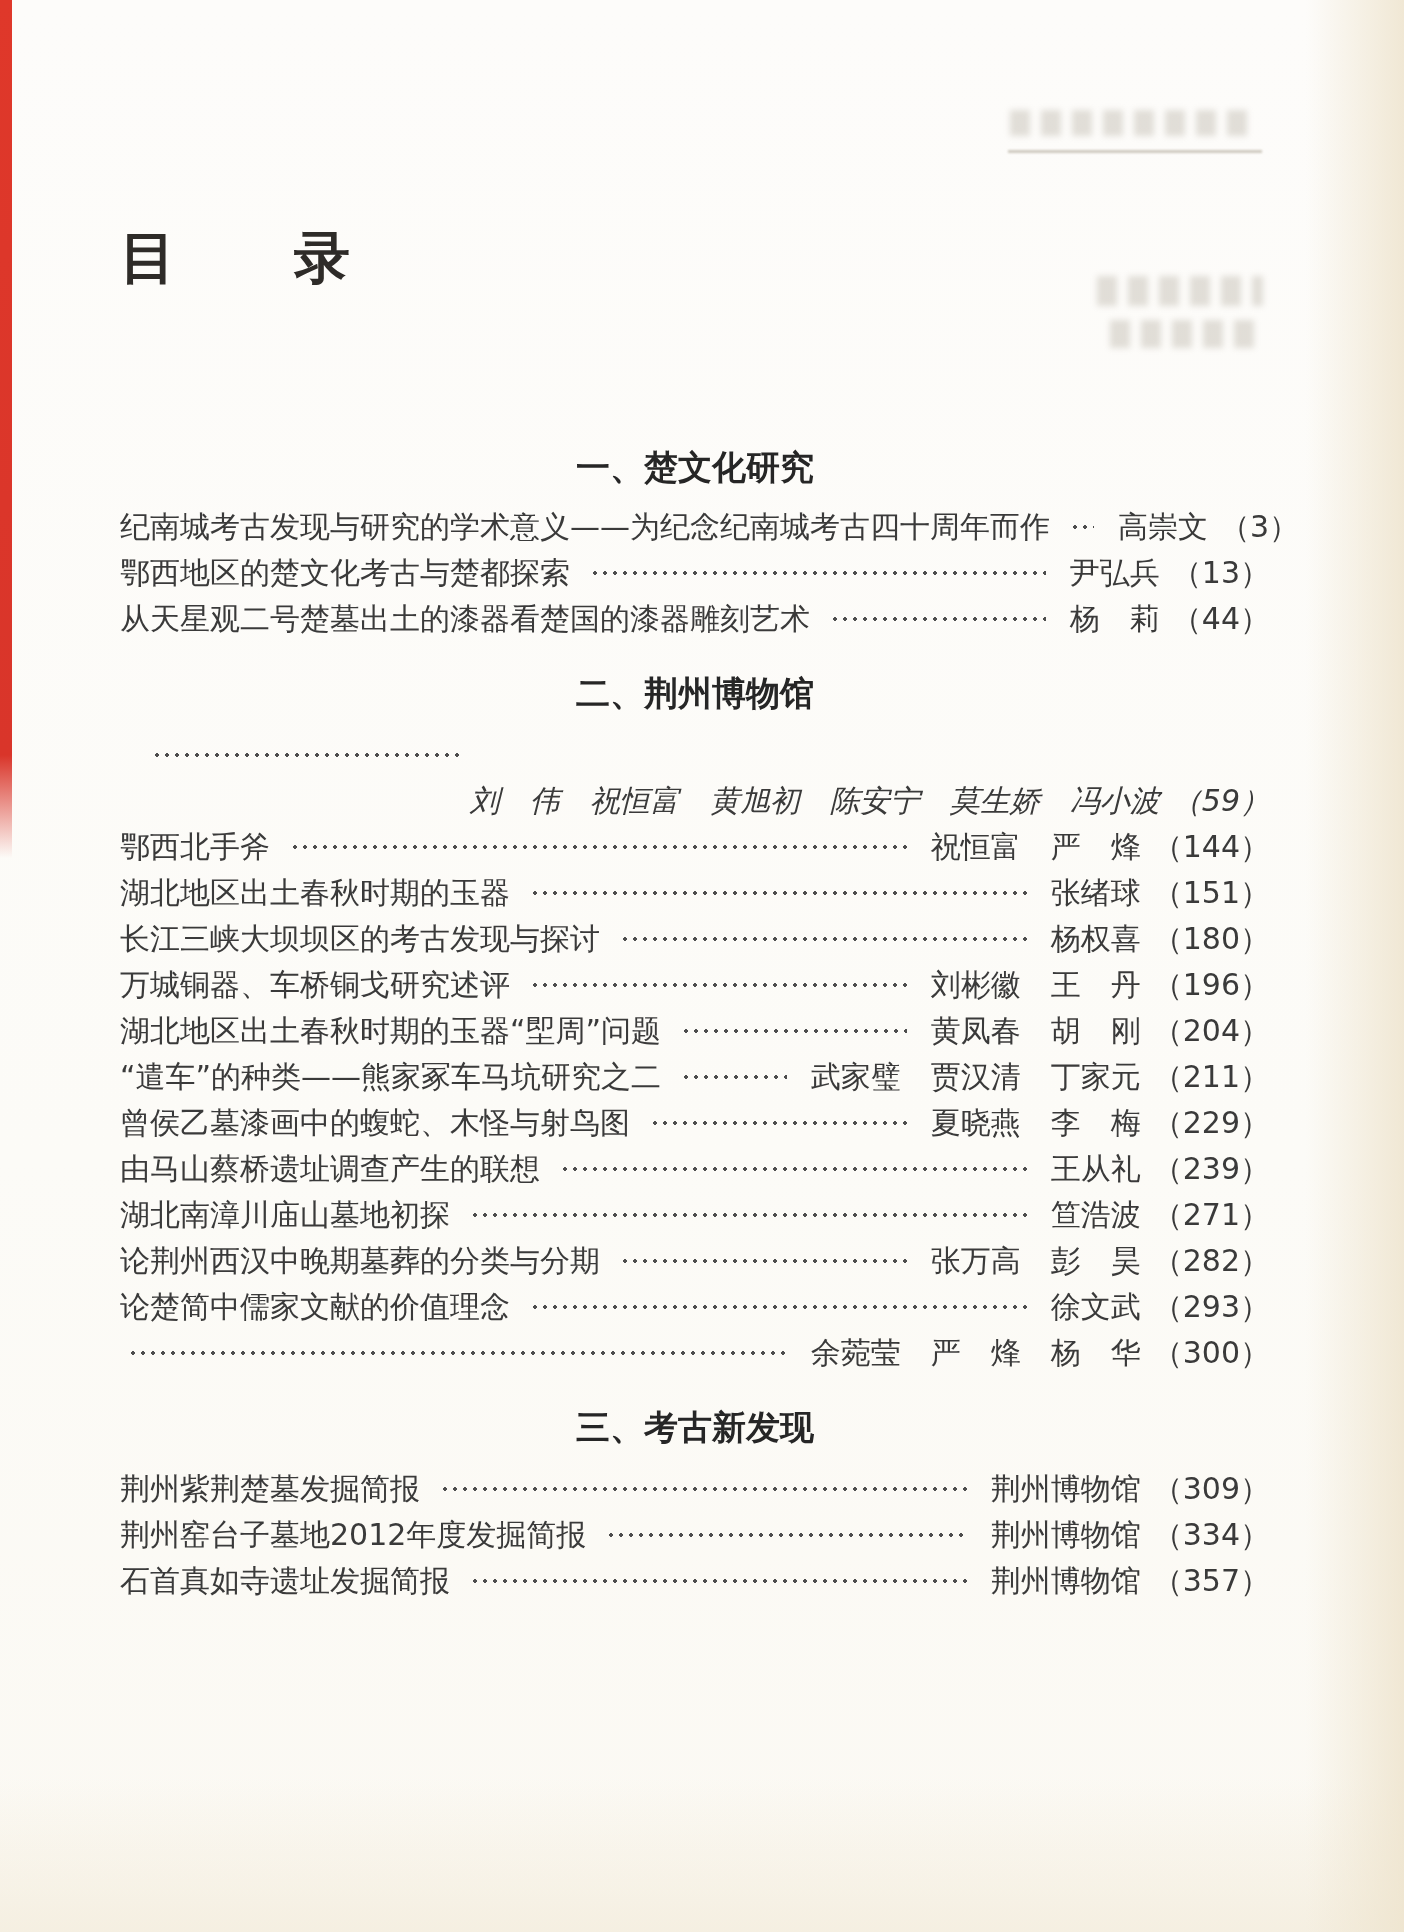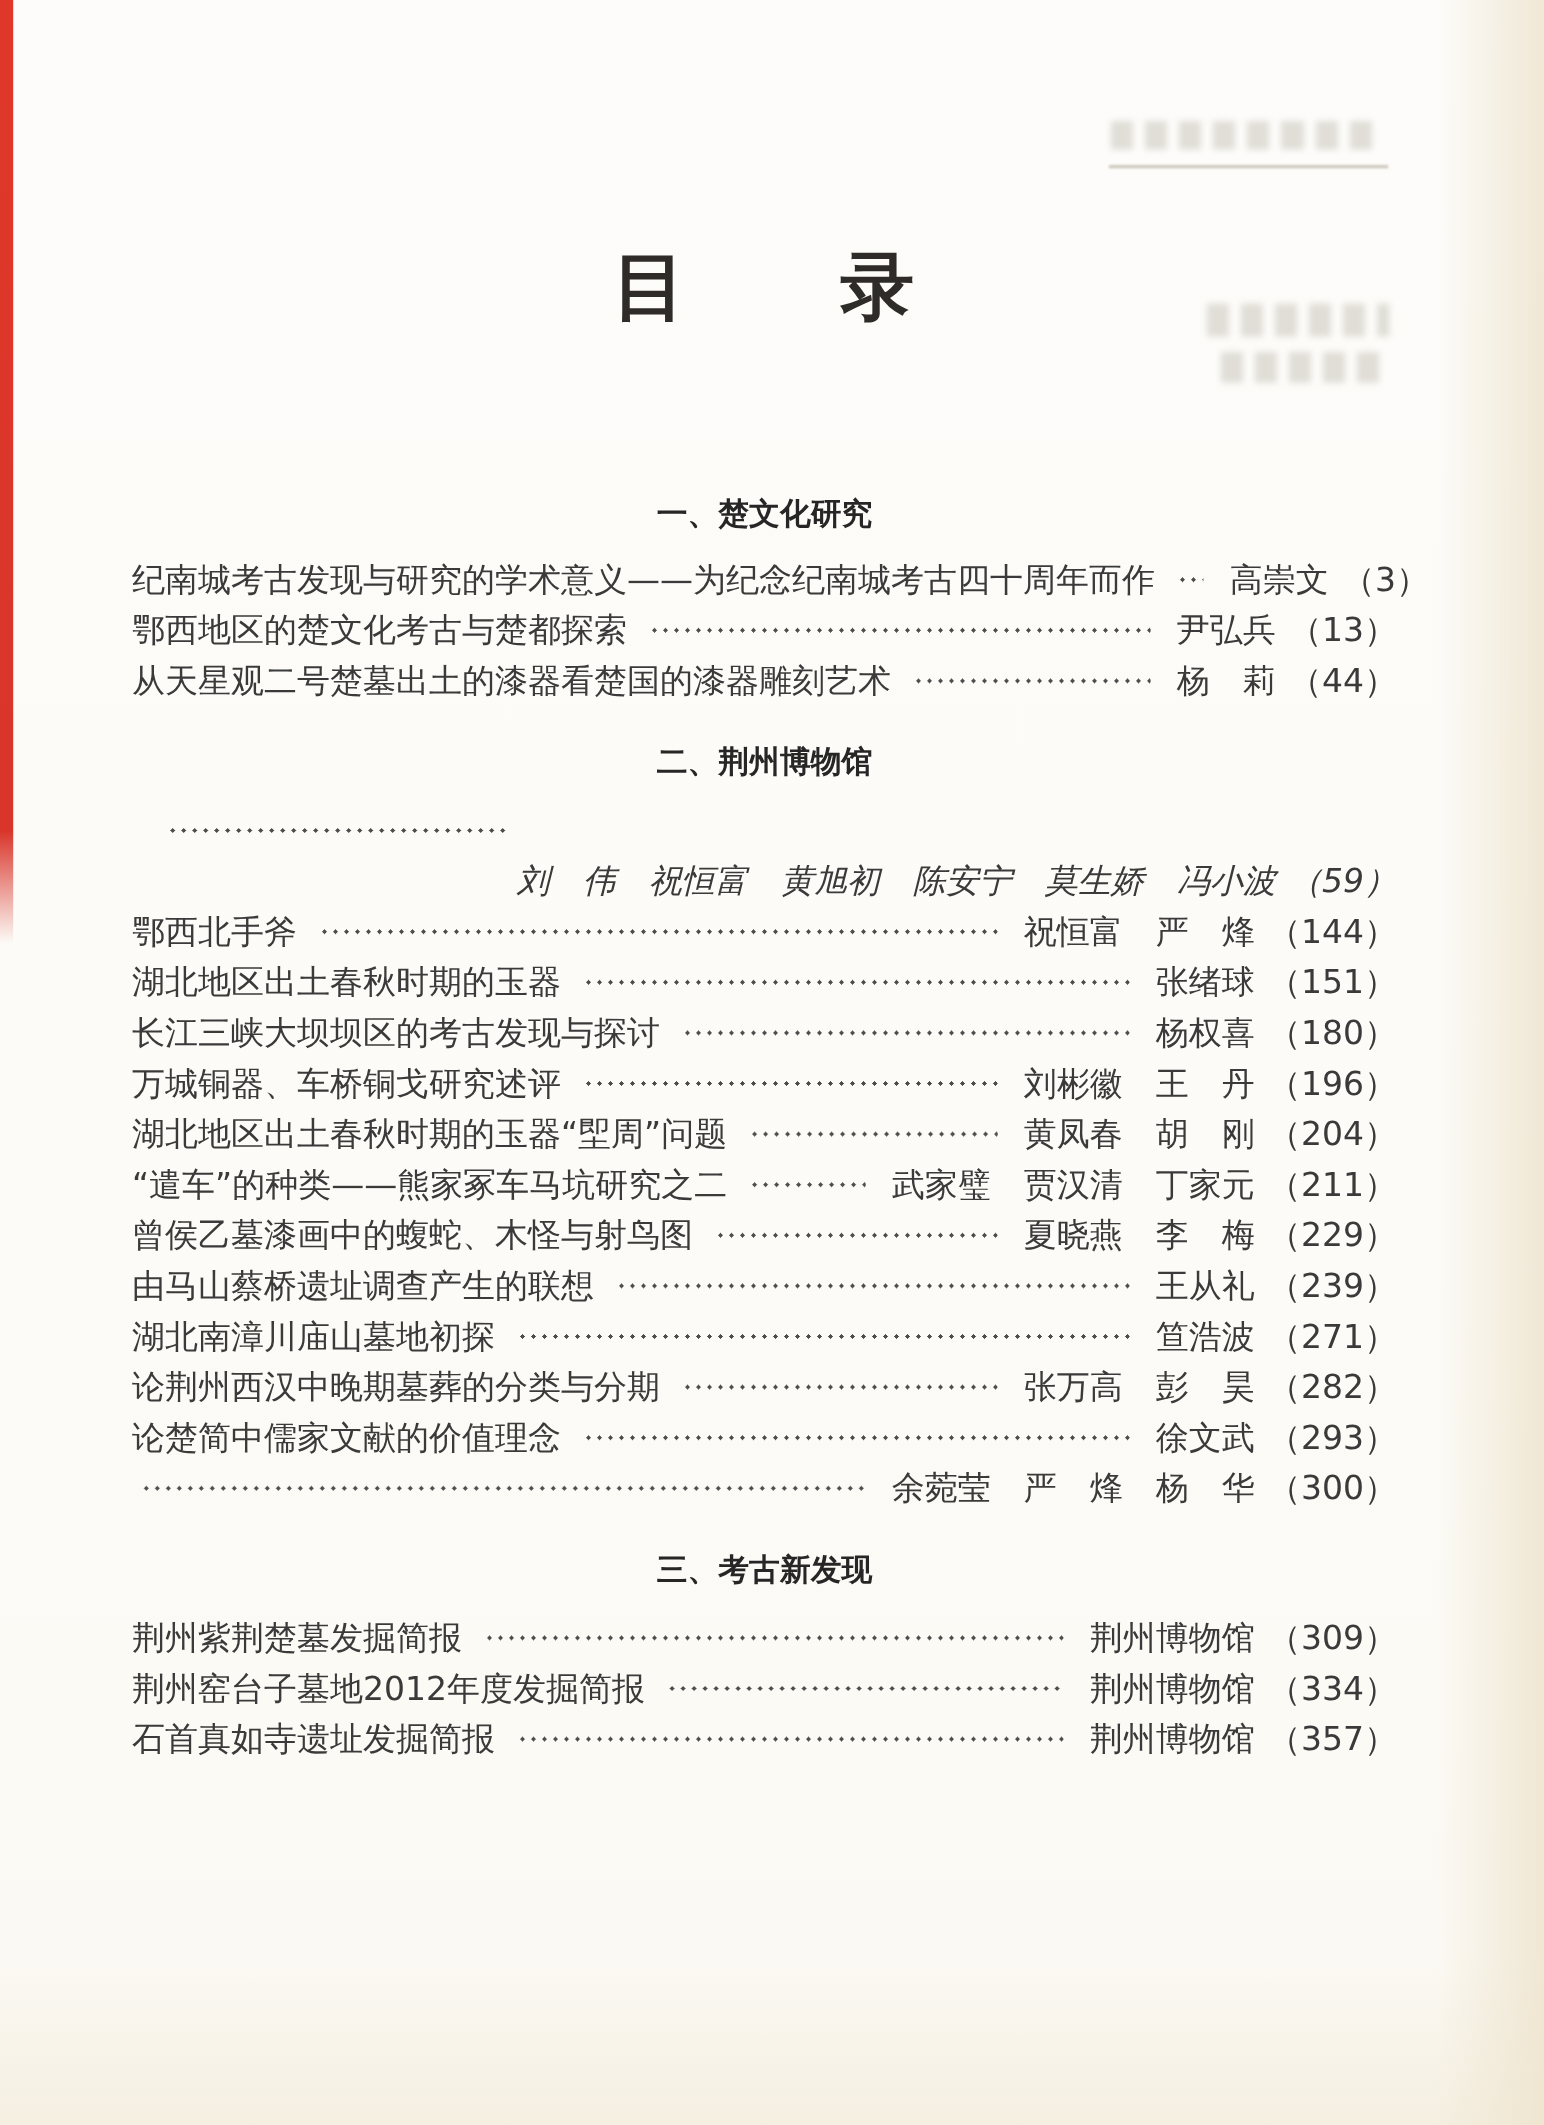--- a/index.html
+++ b/index.html
@@ -24,27 +24,27 @@
   .ghost-a{left:1010px;top:110px;width:248px;}
   .ghost-rule{
     position:absolute;left:1008px;top:150px;width:254px;height:3px;
     background:rgba(152,141,121,.45);filter:blur(1px);
   }
   .ghost-b{left:1097px;top:276px;width:166px;height:30px;}
   .ghost-c{left:1110px;top:320px;width:150px;height:28px;}
 
   .content{position:absolute;left:120px;top:0;width:1150px;}
   .page-title{
-    margin:230px 0 0;text-align:center;
-    font-size:67px;line-height:64px;font-weight:bold;color:#2e2b28;
-    font-family:Liberation Sans, sans-serif;
+    margin:230px 0 0;text-align:left;
+    font-size:56px;line-height:64px;font-weight:bold;color:#2e2b28;
+    font-family:Liberation Mono, monospace;
     letter-spacing:2px;
   }
   .section-heading{
-    text-align:center;font-size:28px;line-height:42px;font-weight:bold;
+    text-align:center;font-size:34px;line-height:42px;font-weight:bold;
     color:#262626;margin:30px 0 18px;
   }
   .section:first-child .section-heading{margin-top:152px;margin-bottom:16px;}
   .row{
     display:flex;align-items:center;height:46px;
     font-size:30px;color:#3a3a3a;white-space:nowrap;gap:12px;
   }
   .entry-title{flex:0 0 auto;}
   .leader{
     flex:1 1 30px;min-width:24px;height:46px;margin:0 12px 0 8px;

